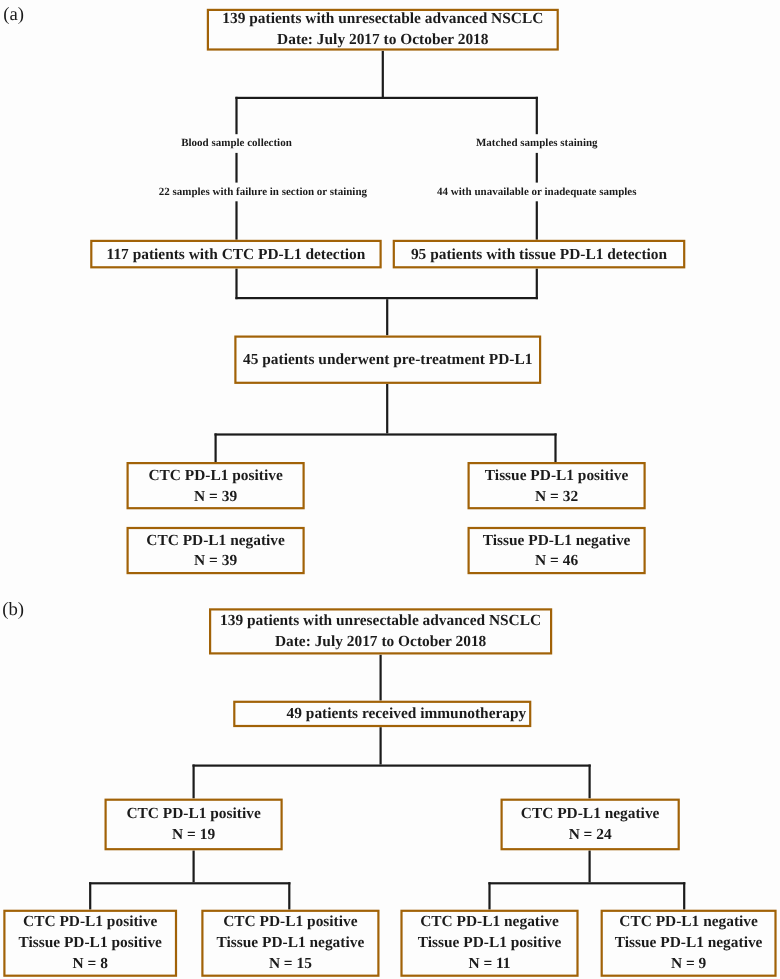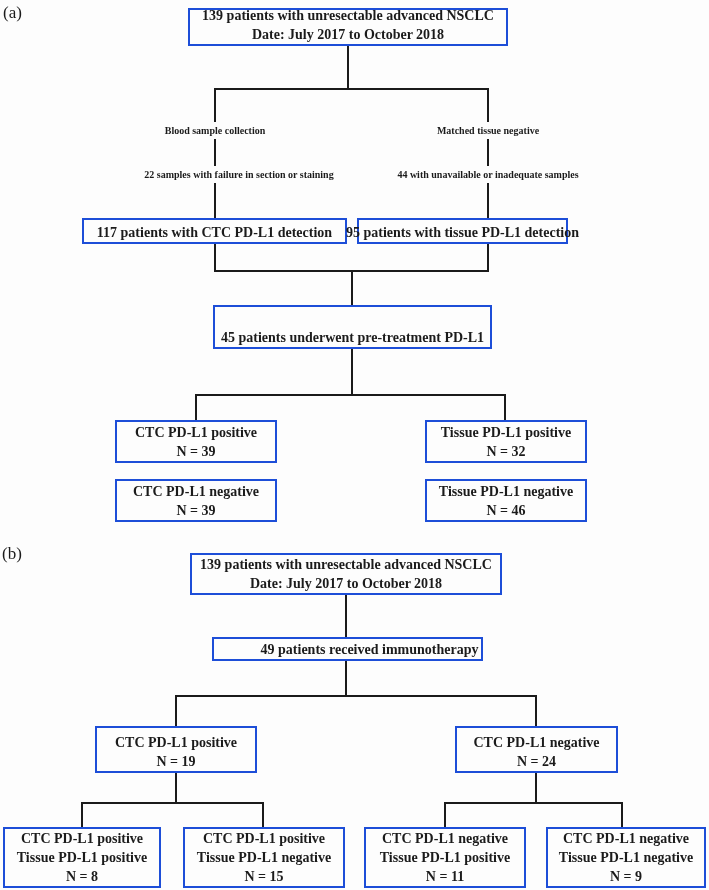--- a/index.html
+++ b/index.html
@@ -3,22 +3,22 @@
 <meta charset="utf-8">
 <style>
   html,body { margin:0; padding:0; background:#ffffff; }
   .canvas {
     position:relative; width:709px; height:890px;
     background:#fdfdfd; overflow:hidden;
     font-family:"Liberation Serif", serif; color:#1b1b1b;
   }
   .box {
     position:absolute; box-sizing:border-box;
-    border:2px solid #1d4ed8; background:#fdfdfd;
-    display:flex; flex-direction:column; align-items:center; justify-content:flex-end;
+    border:2px solid #a16207; background:#fdfdfd;
+    display:flex; flex-direction:column; align-items:center; justify-content:center;
     text-align:center; font-size:14px; font-weight:700; line-height:19px;
     white-space:nowrap;
   }
   .vline { position:absolute; width:2px; background:#1b1b1b; }
   .hline { position:absolute; height:2px; background:#1b1b1b; }
   .flabel {
     position:absolute; transform:translateX(-50%);
     background:#fdfdfd; padding:0 5px;
     font-size:10px; font-weight:700; white-space:nowrap; line-height:17px;text-align:right;
   }
@@ -38,33 +38,33 @@
   <div class="vline" style="left:214px; top:244px; height:28px;"></div>
   <div class="vline" style="left:487px; top:244px; height:28px;"></div>
   <div class="hline" style="left:214px; top:270px; width:275px;"></div>
   <div class="vline" style="left:351px; top:272px; height:33px;"></div>
   <div class="vline" style="left:351px; top:349px; height:45px;"></div>
   <div class="hline" style="left:195px; top:394px; width:311px;"></div>
   <div class="vline" style="left:195px; top:394px; height:27px;"></div>
   <div class="vline" style="left:504px; top:394px; height:27px;"></div>
 
   <div class="flabel" style="left:215px; top:122px;">Blood sample collection</div>
-  <div class="flabel" style="left:488px; top:122px;">Matched tissue negative</div>
+  <div class="flabel" style="left:488px; top:122px;">Matched samples staining</div>
   <div class="flabel" style="left:215px; top:166px;margin-left:24px;">22 samples with failure in section or staining</div>
   <div class="flabel" style="left:488px; top:166px;">44 with unavailable or inadequate samples</div>
 
   <div class="box" style="left:188px; top:8px; width:320px; height:38px;">
     <span>139 patients with unresectable advanced NSCLC</span>
     <span>Date: July 2017 to October 2018</span>
   </div>
 
   <div class="box" style="left:82px; top:218px; width:265px; height:26px;">
     <span>117 patients with CTC PD-L1 detection</span>
   </div>
-  <div class="box" style="left:357px; top:218px; width:211px; height:26px;">
+  <div class="box" style="left:357px; top:218px; width:266px; height:26px;">
     <span>95 patients with tissue PD-L1 detection</span>
   </div>
 
   <div class="box" style="left:213px; top:305px; width:279px; height:44px;">
     <span>45 patients underwent pre-treatment PD-L1</span>
   </div>
 
   <div class="box" style="left:115px; top:420px; width:162px; height:43px;">
     <span>CTC PD-L1 positive</span>
     <span>N = 39</span>

